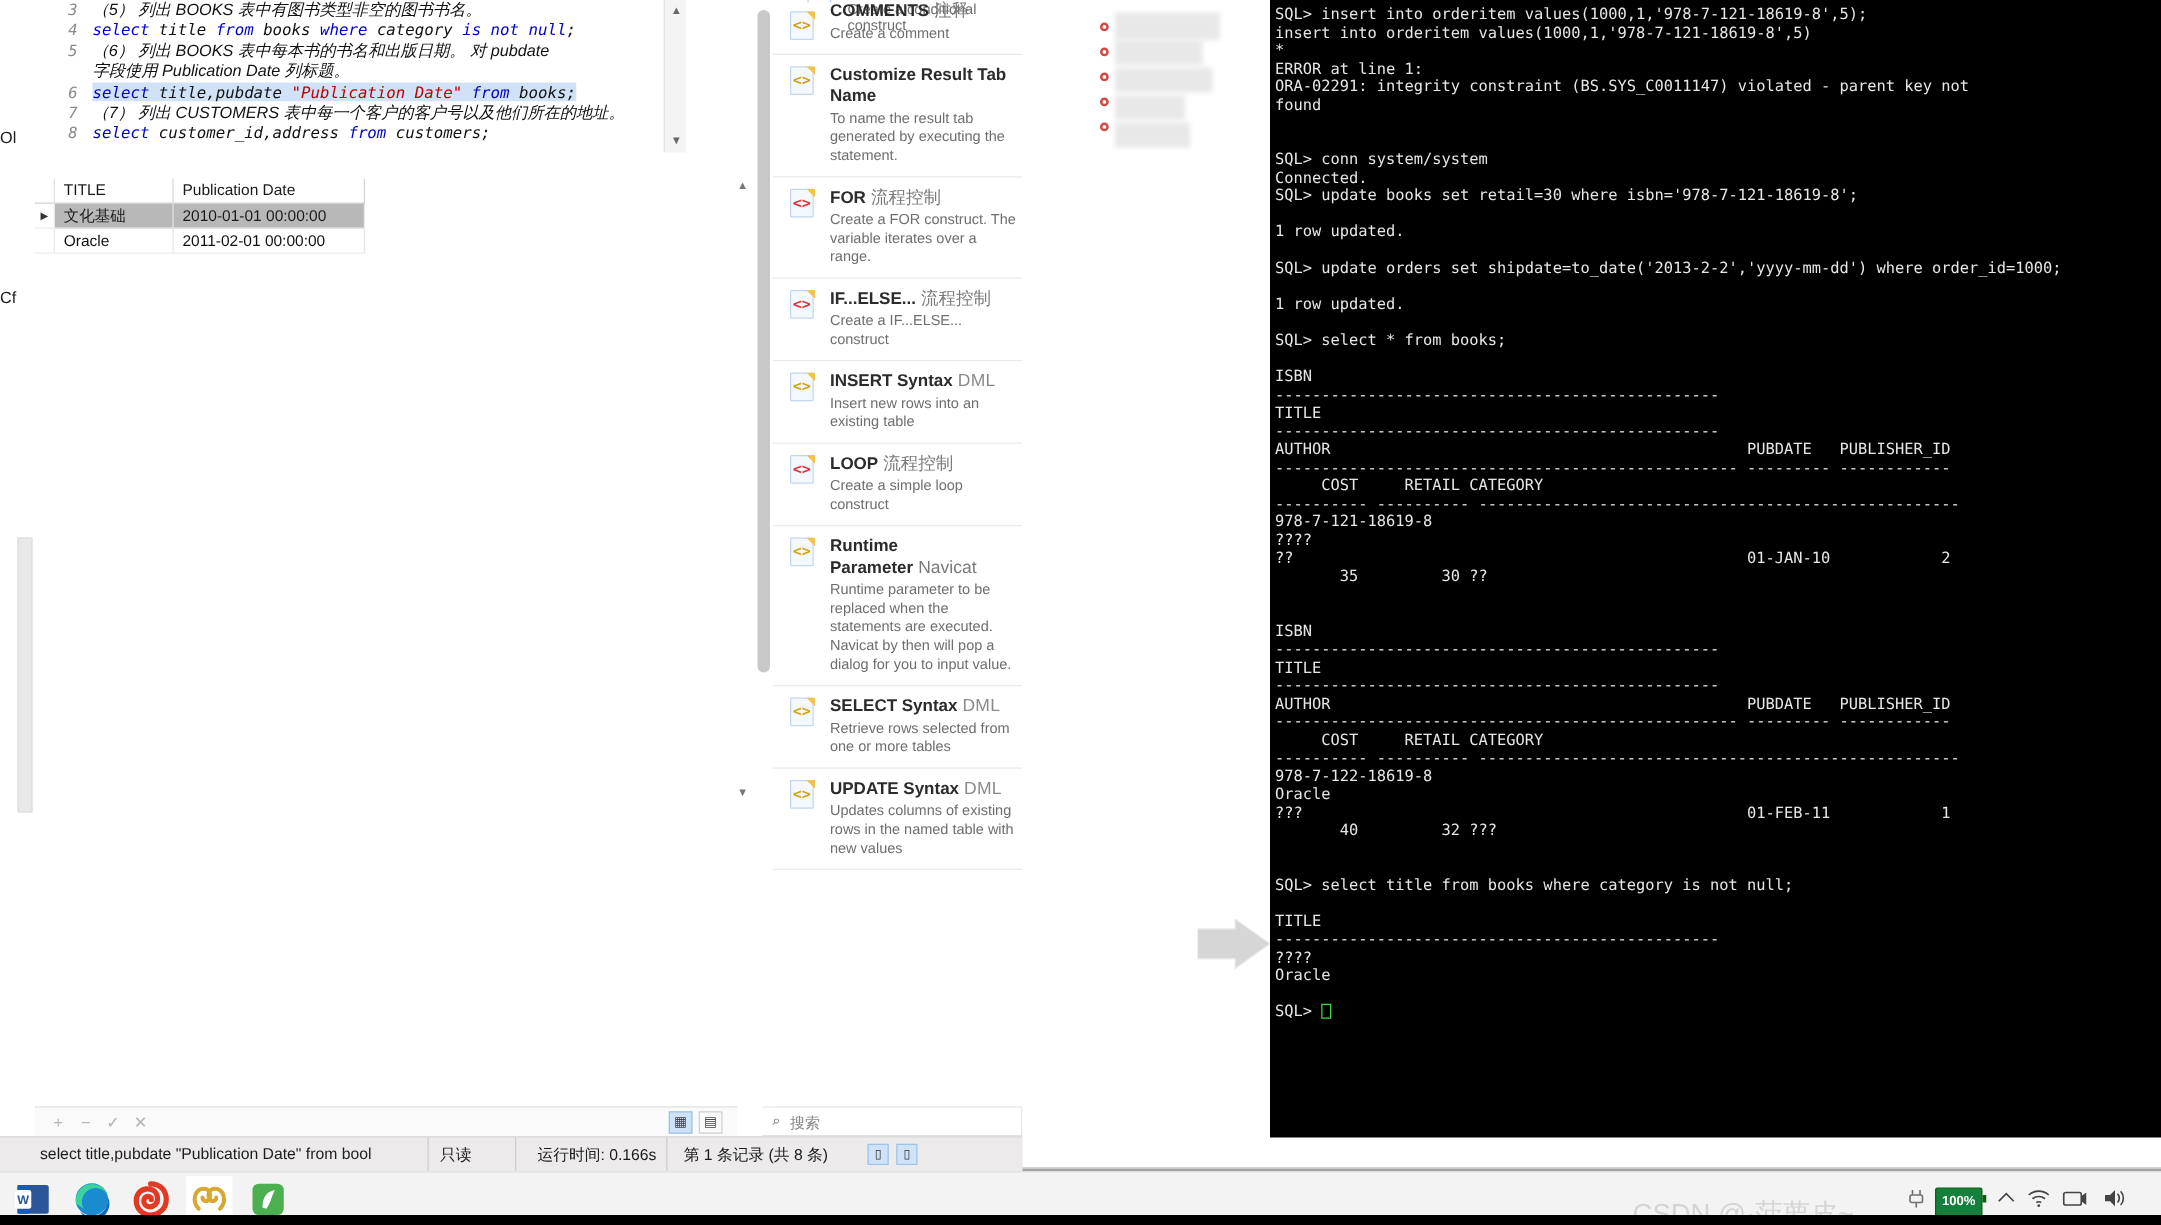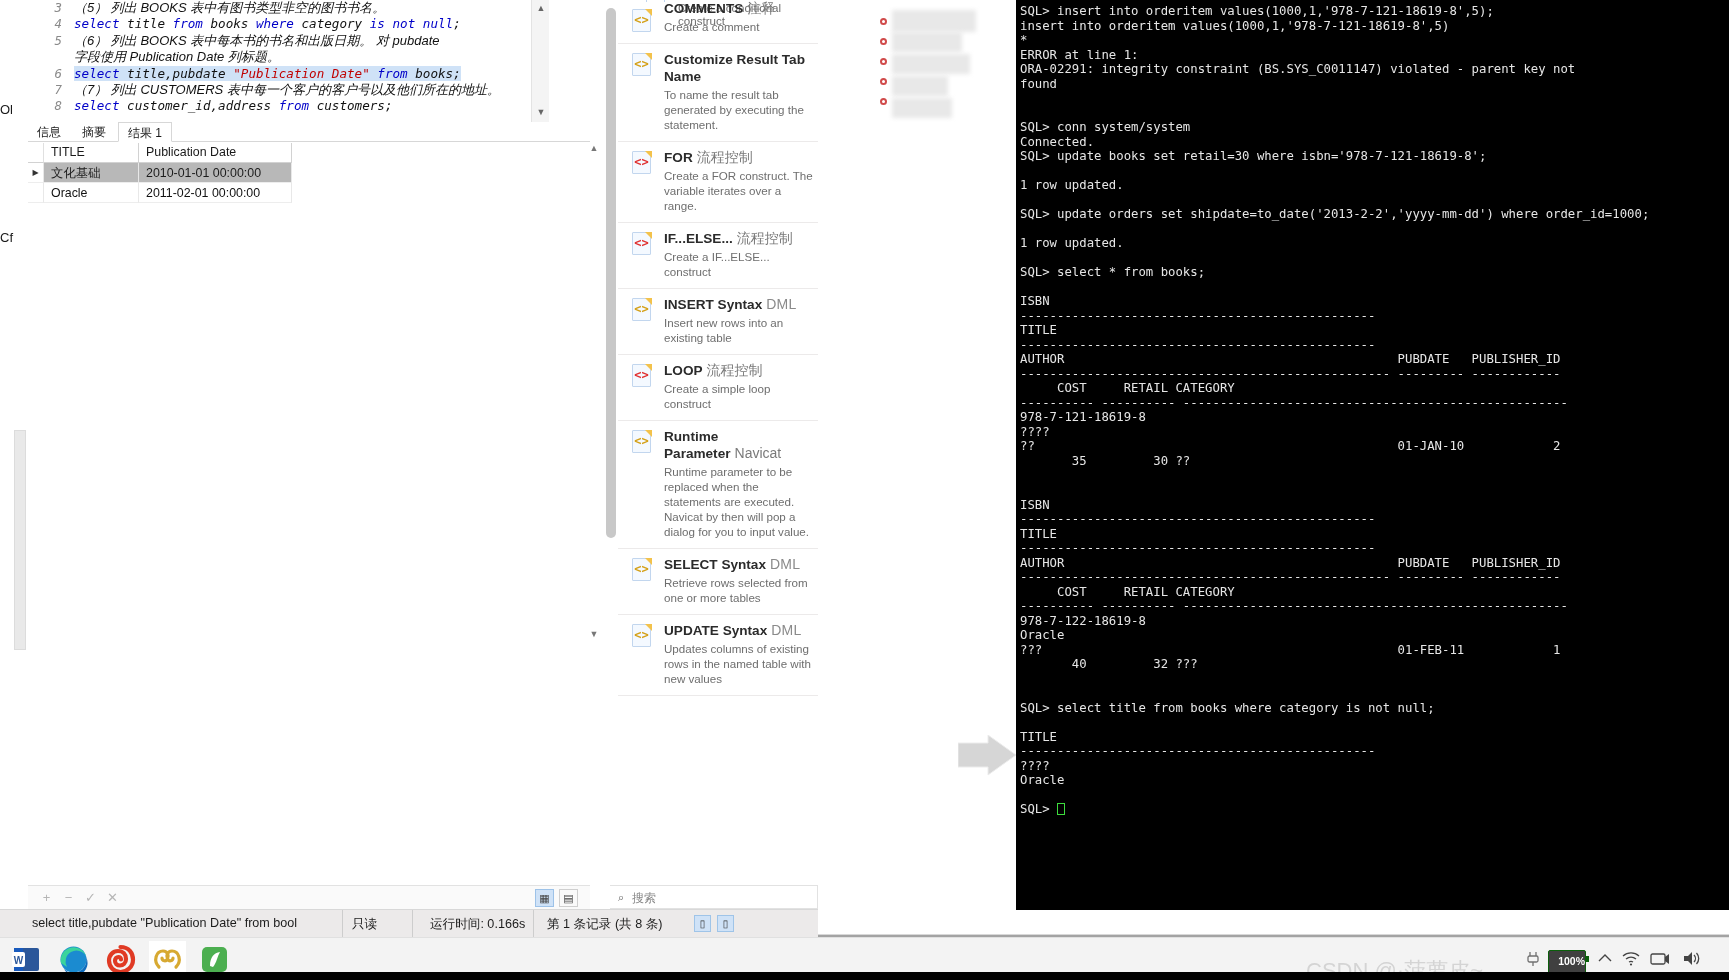--- a/index.html
+++ b/index.html
@@ -113,21 +113,21 @@
   .ts-item { position:absolute; top:6px; font-size:12.4px; color:#1c1c1c; white-space:nowrap;}
   .ts-lock { position:absolute; top:8px; width:9px; height:8px; background:#e9a33a; border-radius:1px;}
   .ts-lock:after { content:""; position:absolute; left:2px; top:-4px; width:5px; height:5px; border:1.4px solid #e9a33a; border-bottom:none; border-radius:3px 3px 0 0;}
 
   
   .taskbar { position:absolute; left:0; top:937px; width:1729px; height:43px; background:#f3f3f3; border-top:1px solid #e0e0e0;}
   .tb-icon { position:absolute; top:3px; width:37px; height:37px; }
   .tb-icon .underline { position:absolute; left:4px; bottom:0px; width:29px; height:3px; background:#2b7de0; border-radius:2px;}
   .tb-icon.active-bg { background:#ffffff; }
   .tray { position:absolute; right:10px; top:0; height:43px; }
-  .battery { position:absolute; width:38px; height:27px; background:#404040; border:1px solid #0b5f0b; border-radius:2px; text-align:right;}
+  .battery { position:absolute; width:38px; height:27px; background:#15803d; border:1px solid #0b5f0b; border-radius:2px; text-align:center;}
   .battery span { color:#fff; font-size:10.5px; line-height:16px; font-weight:bold;}
   .battery:after { content:""; position:absolute; right:-4px; top:5px; width:3px; height:6px; background:#0b5f0b;}
   .plug { position:absolute; width:14px; height:16px; }
   .watermark { position:absolute; font-size:22px; color:#cfcfcf; font-family:"Liberation Sans", sans-serif; white-space:nowrap; opacity:.85;}
   .blackbar { position:absolute; left:0; top:972px; width:1729px; height:8px; background:#000;}
 </style>
 </head>
 <body>
 
 <div id="root">
@@ -148,25 +148,20 @@
           <div class="code-line"><span class="ln">6</span><span class="hl"><span class="k">select </span><span class="plain">title,pubdate </span><span class="s">"Publication Date" </span><span class="k">from </span><span class="plain">books;</span></span></div>
           <div class="code-line"><span class="ln">7</span><span><span class="cn">（7） 列出 CUSTOMERS 表中每一个客户的客户号以及他们所在的地址。</span></span></div>
           <div class="code-line"><span class="ln">8</span><span><span class="k">select </span><span class="plain">customer_id,address </span><span class="k">from </span><span class="plain">customers;</span></span></div>
         </div>
     </div>
     <div class="editor-vscroll">
       <div class="vs-arrow" style="top:0px;">▲</div>
       <div class="vs-arrow" style="top:104px;">▼</div>
     </div>
 
-    <div class="res-tabs">
-      <div class="res-tab" style="left:0px;">信息</div>
-      <div class="res-tab" style="left:45px;">摘要</div>
-      <div class="res-tab active" style="left:90px;">结果 1</div>
-    </div>
 
     <div class="big-white"></div>
 
     <div class="grid">
       <div class="grid-row grid-head">
         <div class="gh-marker"></div>
         <div class="gh-cell c-title">TITLE</div>
         <div class="gh-cell c-date">Publication Date</div>
       </div>
       <div class="grid-row">

